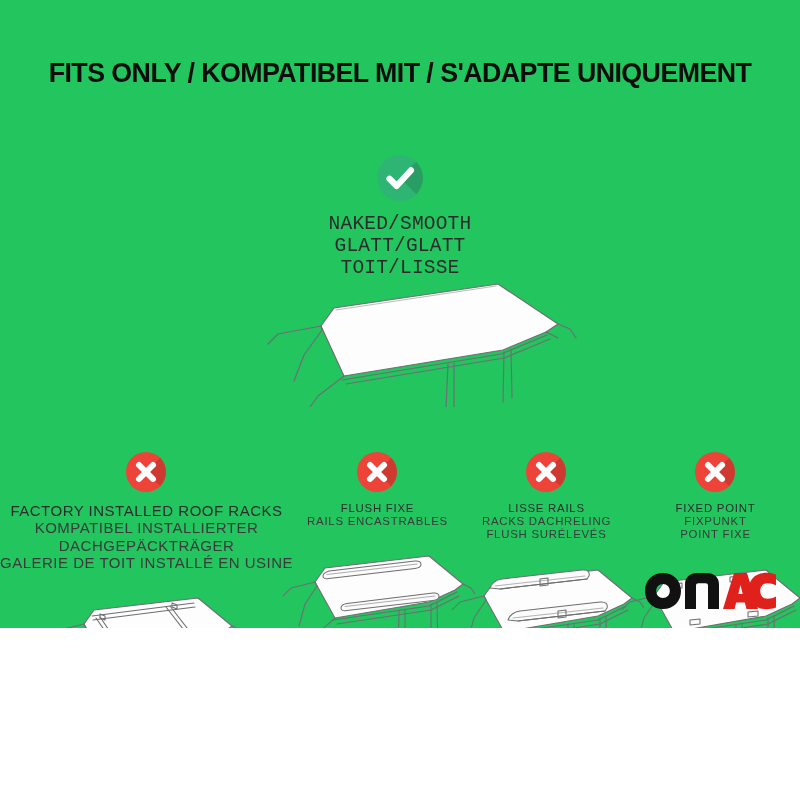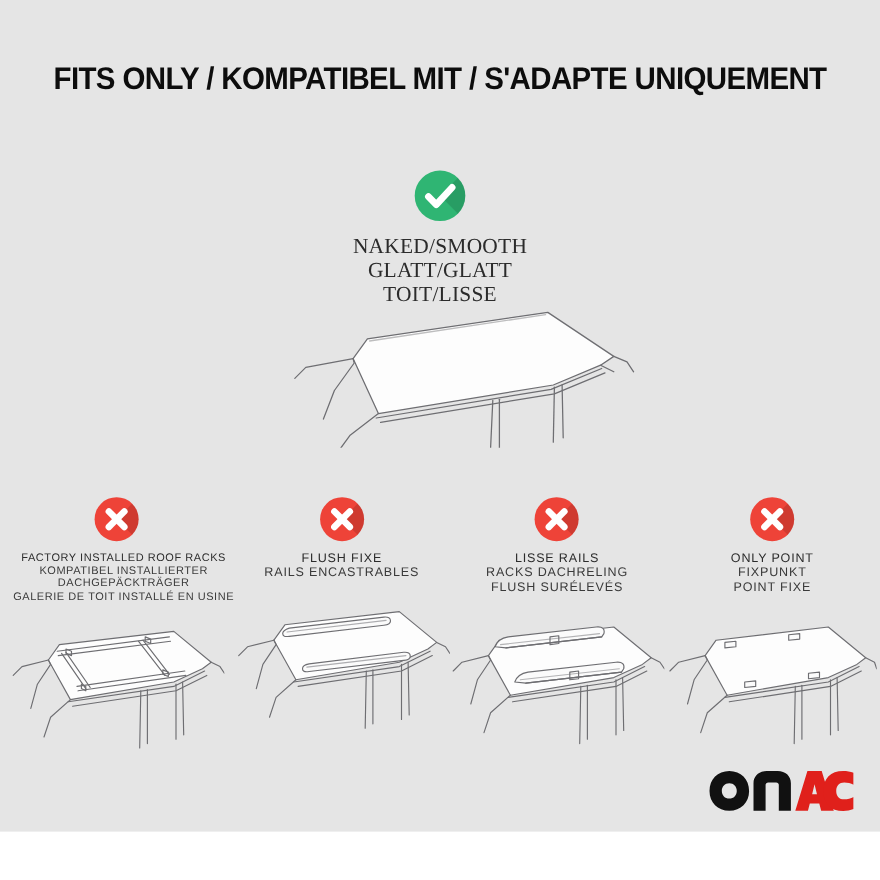--- a/index.html
+++ b/index.html
@@ -7,22 +7,22 @@
   html, body {
     width: 800px;
     height: 800px;
     background: #ffffff;
     font-family: "Liberation Sans", sans-serif;
   }
 
   #page {
     position: relative;
     width: 800px;
-    height: 756px;
-    background: #e5e5e5;
+    height: 628px;
+    background: #22c55e;
     overflow: hidden;
   }
 
   
   .header-title {
     position: absolute;
     top: 56px;
     left: 0;
     width: 800px;
     text-align: center;
@@ -69,21 +69,21 @@
   .badge svg { position: absolute; inset: 0; width: 100%; height: 100%; }
 
   .approved-labels {
     margin-top: 13px;
     line-height: 1.12;
   }
   .approved-labels .ln {
     font-size: 19.5px;
     color: #2b2b2b;
     letter-spacing: 0.2px;
-    font-family: Liberation Serif, serif;
+    font-family: Liberation Mono, monospace;
   }
 
   
   .top-roof {
     position: absolute;
     left: 258px;
     top: 272px;
     width: 320px;
     height: 135px;
   }
@@ -111,21 +111,21 @@
   }
   .col-labels .ln {
     display: block;
     font-size: 11.4px;
     letter-spacing: 0.75px;
     color: #3a3a3a;
     white-space: nowrap;
     font-family: "Liberation Sans", sans-serif;
   }
   .col-labels .ln.first { color: #2c2c2c; }
-  .col-labels.tight .ln { font-size: 10px; letter-spacing: 0.5px; padding-left: 12px; }
+  .col-labels.tight .ln { font-size: 15px; letter-spacing: 0.5px; }
 
   .col-art {
     position: relative;
     width: 100%;
     height: 140px;
     margin-top: 4px;
   }
   .col-art svg { position: absolute; left: 50%; transform: translateX(-50%); top: 0; }
 
   
@@ -327,21 +327,21 @@
       <div class="badge no">
         <div class="shadow"></div>
         <svg viewBox="0 0 40 40" aria-hidden="true">
           <g stroke="#ffffff" stroke-width="6" stroke-linecap="round">
             <line x1="13" y1="13" x2="27" y2="27"></line>
             <line x1="27" y1="13" x2="13" y2="27"></line>
           </g>
         </svg>
       </div>
       <div class="col-labels">
-        <span class="ln first">ONLY POINT</span>
+        <span class="ln first">FIXED POINT</span>
         <span class="ln">FIXPUNKT</span>
         <span class="ln">POINT FIXE</span>
       </div>
       <div class="col-art">
         <svg width="190" height="140" viewBox="0 0 190 140" aria-hidden="true">
           <g fill="none" stroke="#6e6e72" stroke-width="1.05" stroke-linejoin="round" stroke-linecap="round">
             <path d="M34 50 L44 36 L146 24 L180 52 L172 58 L146 70 L54 86 Z" fill="#fdfdfd"></path>
             <path d="M34 50 L10 56 L2 64"></path>
             <path d="M34 50 L36 54 L24 72 L18 94"></path>
             <path d="M54 86 L36 102 L30 120"></path>

